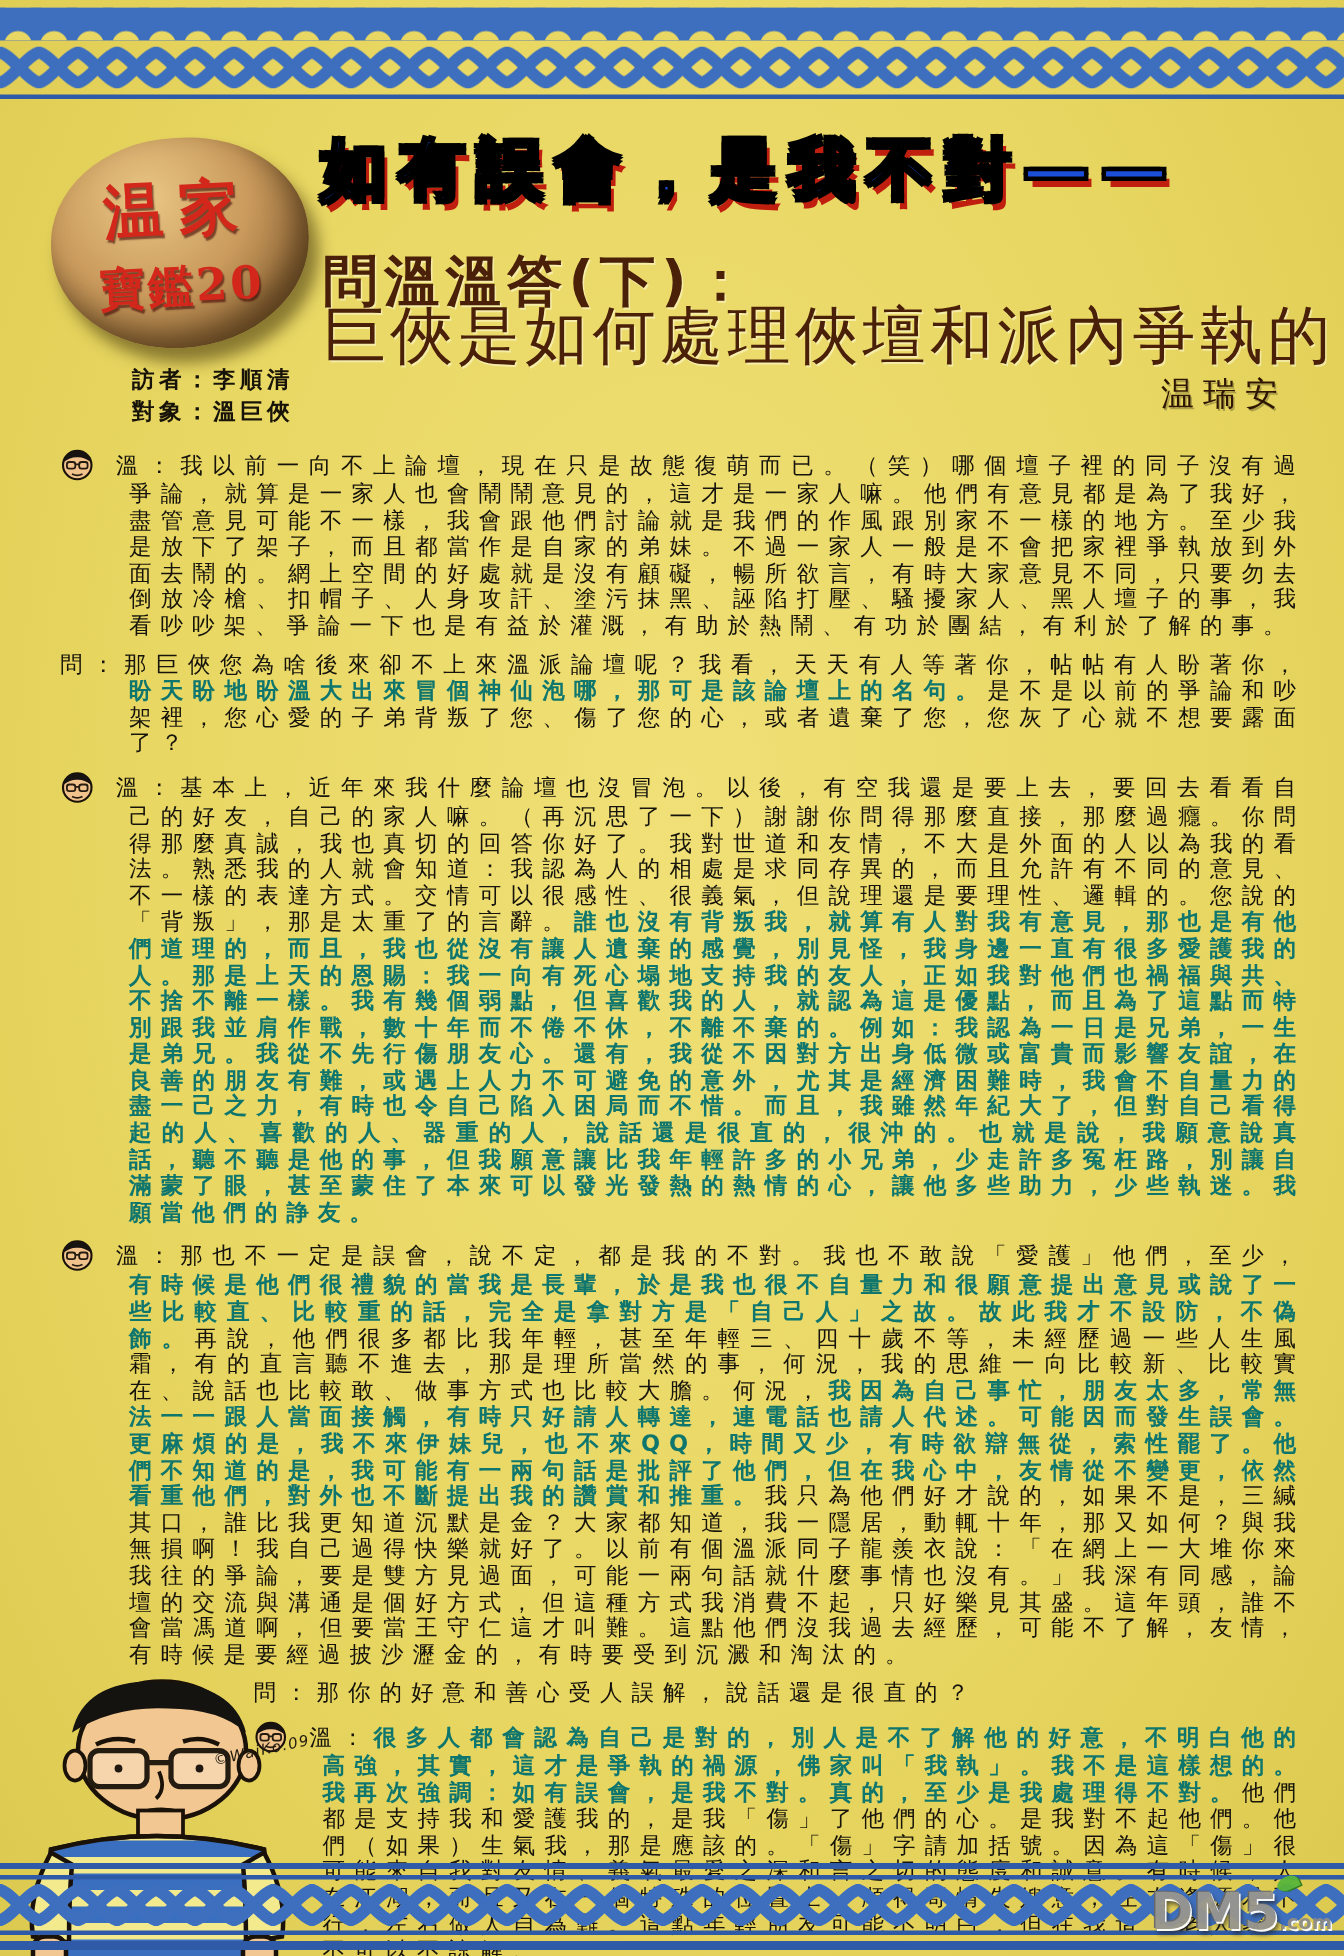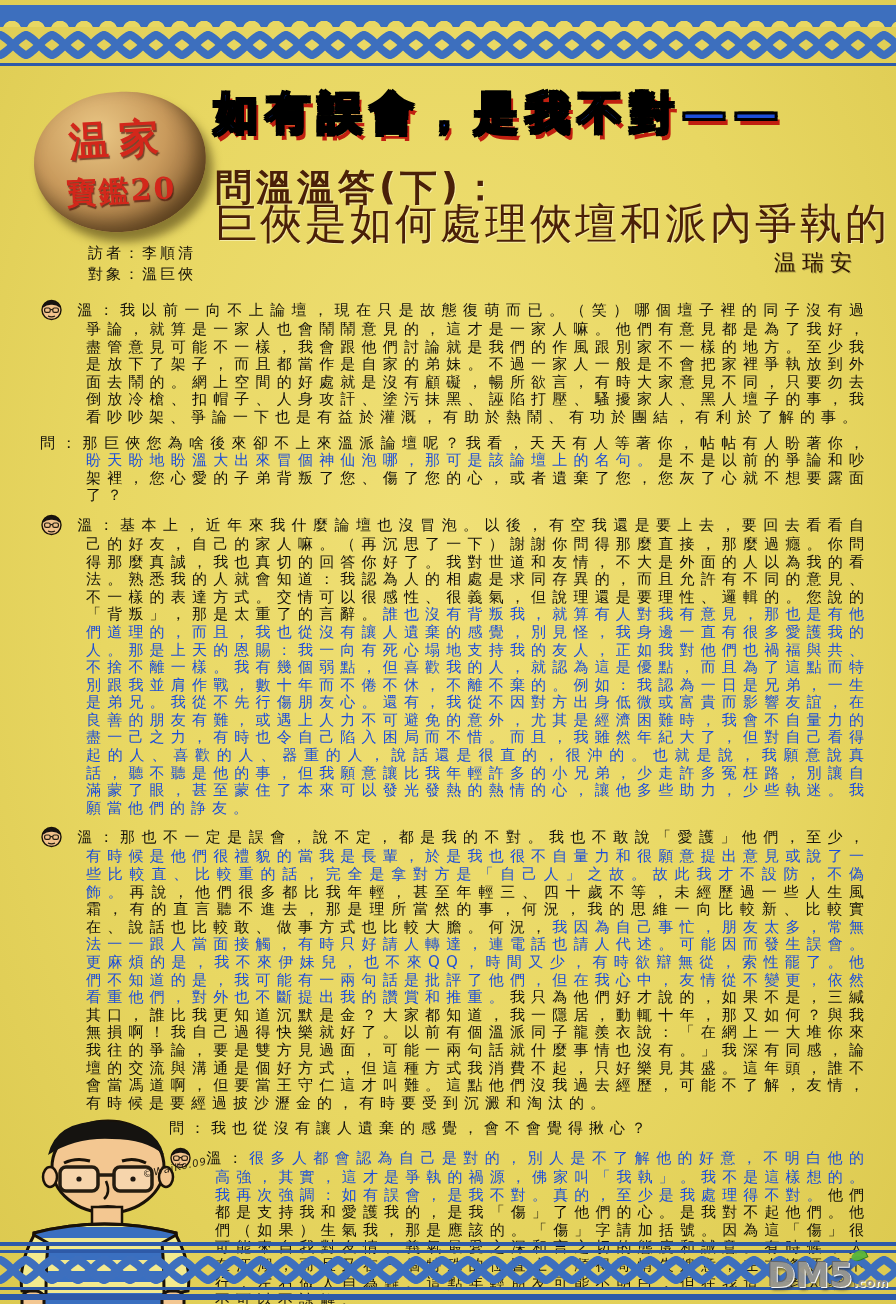--- a/index.html
+++ b/index.html
@@ -35,29 +35,29 @@
     font-size:44px;font-weight:bold;letter-spacing:8px;color:#1d4ed8;white-space:nowrap;
     -webkit-text-stroke:2px #000;
     text-shadow:-2px -2px 0 #000,2px -2px 0 #000,-2px 2px 0 #000,2px 2px 0 #000,4px 6px 0 #c01f10;}
   .sub1{position:absolute;left:215px;top:163px;z-index:2;
     font-size:37px;font-weight:bold;letter-spacing:4px;color:#4a2008;
     text-shadow:1px 1px 0 rgba(255,255,230,0.5);}
   .sub2{position:absolute;left:215px;top:196px;width:668px;z-index:2;white-space:nowrap;
     font-size:42px;font-weight:normal;letter-spacing:3px;color:#4a2008;
     text-shadow:1px 1px 0 rgba(255,255,230,0.5);}
   .meta{position:absolute;left:88px;top:243px;z-index:2;font-size:15px;line-height:21px;
-    color:#171309;letter-spacing:3px;font-weight:normal;}
+    color:#171309;letter-spacing:3px;font-weight:bold;}
   .author{position:absolute;right:38px;top:248px;z-index:2;font-size:22px;font-weight:normal;
     letter-spacing:6px;color:#2e1503;text-shadow:1px 1px 0 rgba(0,0,0,0.25);}
   
   .qa-wrap{position:absolute;left:40px;right:26px;top:290px;z-index:2;
     font-size:15px;line-height:17.6px;text-align:justify;color:#15130b;letter-spacing:6px;}
   .qa-item{padding-left:46px;text-indent:-46px;margin:8px 0 3px;}
   .qa-item .qa-label{white-space:nowrap;}
-  .qa-item .seg.bold{font-weight:normal;color:#1d4ed8;}
+  .qa-item .seg.bold{font-weight:bold;color:#0f766e;}
   .avatar{display:inline-block;width:23px;height:23px;vertical-align:-6px;margin-right:3px;}
   
   .cartoon-float{float:left;width:205px;height:288px;margin:0 10px 0 -40px;position:relative;}
   .cartoon-float svg{display:block;}
   .signature{position:absolute;left:142px;top:44px;font-size:10px;color:#241c10;
     letter-spacing:1px;transform:rotate(-12deg);font-style:italic;}
   
   .dm5{position:absolute;right:8px;bottom:6px;z-index:9;opacity:0.95;
     font-weight:bold;font-size:34px;line-height:30px;color:#98968f;letter-spacing:0px;
     text-shadow:1px 1px 0 #fff,-1px -1px 0 #666,2px 3px 3px rgba(40,40,40,0.7);margin-top:17px;}
@@ -174,21 +174,21 @@
       <path d="M176,120 Q192,150 188,176 L164,180 Q164,150 162,128 Z" fill="#f3ea8e" stroke="#1a1208" stroke-width="3"></path>
       <rect x="162" y="176" width="22" height="62" rx="8" fill="#f3c791" stroke="#1a1208" stroke-width="3"></rect>
       <path d="M162,244 q12,14 24,4 l-2,14 q-12,8 -22,-2 Z" fill="#f3c791" stroke="#1a1208" stroke-width="2.5"></path>
 
       <path d="M40,226 L172,226 L176,288 L116,288 L110,248 L102,248 L96,288 L36,288 Z" fill="#f8f5ea" stroke="#1a1208" stroke-width="3"></path>
       <path d="M66,240 q2,24 0,46" fill="none" stroke="#b9b4a4" stroke-width="2.5"></path>
       <path d="M142,240 q2,24 0,46" fill="none" stroke="#b9b4a4" stroke-width="2.5"></path>
     </svg>
     <span class="signature">©WaiKo.09</span>
   </div>
-<div class="qa-item"><span class="qa-label">問：</span><span class="seg">我也從沒有讓人遺棄的感覺，會不會覺得揪心？</span></div>
+<div class="qa-item"><span class="qa-label">問：</span><span class="seg">那你的好意和善心受人誤解，說話還是很直的？</span></div>
     <div class="qa-item">
   <svg class="avatar" viewBox="0 0 23 23">
     <circle cx="11.5" cy="12" r="9.5" fill="#f2c28c" stroke="#1a1208" stroke-width="1.4"></circle>
     <path d="M2.5,10 Q3,3 11.5,2.5 Q20,3 20.5,10 Q16,6.5 11.5,6.8 Q7,6.5 2.5,10 Z" fill="#171310"></path>
     <rect x="4.6" y="10" width="5.6" height="4.4" rx="1.6" fill="none" stroke="#241c10" stroke-width="1.2"></rect>
     <rect x="12.8" y="10" width="5.6" height="4.4" rx="1.6" fill="none" stroke="#241c10" stroke-width="1.2"></rect>
     <line x1="10.2" y1="11.6" x2="12.8" y2="11.6" stroke="#241c10" stroke-width="1.2"></line>
     <path d="M8,18 Q11.5,19.8 15,18" fill="none" stroke="#241c10" stroke-width="1.2"></path>
   </svg>
 <span class="qa-label">溫：</span><span class="seg bold">很多人都會認為自己是對的，別人是不了解他的好意，不明白他的高強，其實，這才是爭執的禍源，佛家叫「我執」。我不是這樣想的。我再次強調：如有誤會，是我不對。真的，至少是我處理得不對。</span><span class="seg">他們都是支持我和愛護我的，是我「傷」了他們的心。是我對不起他們。他們（如果）生氣我，那是應該的。「傷」字請加括號。因為這「傷」很可能來自我對友情、義氣最愛之深和言之切的態度和誠意。有時候，人在江湖，而且又在一個特殊的位置上，順得哥情失嫂意，左右逢源君不行，左右做人自為難。這點年輕朋友可能不明白，但在我這「老人家」不可以不諒解。</span></div>

